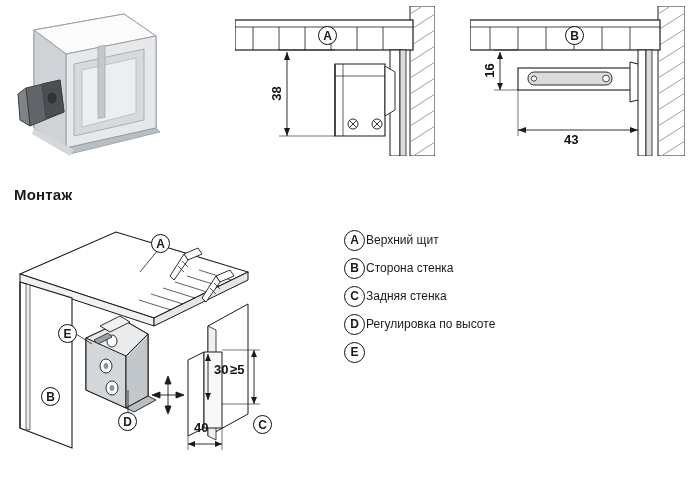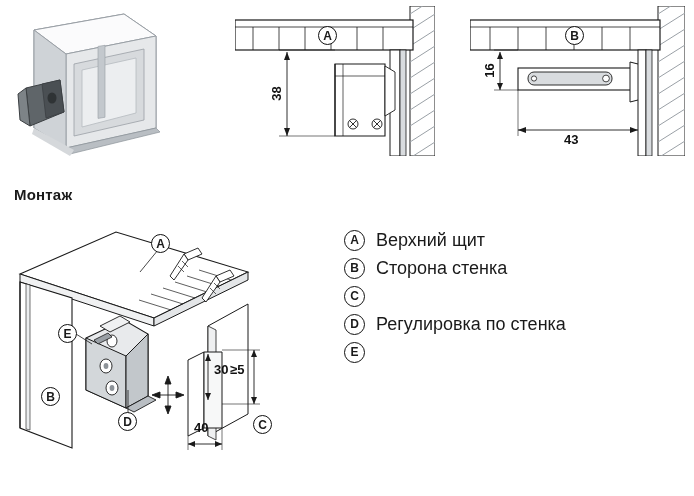--- a/index.html
+++ b/index.html
@@ -48,22 +48,22 @@
     display: flex;
     align-items: center;
     justify-content: center;
     font-size: 12px;
     font-weight: bold;
     line-height: 1;
     flex: none;
     background: #fff;
   }
   .legend-label {
-    margin-left: 11px;
-    font-size: 18px;
+    margin-left: 1px;
+    font-size: 12px;
     white-space: nowrap;
   }
 
   
   .callout {
     width: 19px;
     height: 19px;
     border: 1.5px solid #111;
     border-radius: 50%;
     display: flex;
@@ -345,23 +345,24 @@
     <div class="legend-row">
       <div class="circ">A</div>
       <div class="legend-label">Верхний щит</div>
     </div>
     <div class="legend-row">
       <div class="circ">B</div>
       <div class="legend-label">Сторона стенка</div>
     </div>
     <div class="legend-row">
       <div class="circ">C</div>
+      <div class="legend-label">Задняя стенка</div>
     </div>
     <div class="legend-row">
       <div class="circ">D</div>
-      <div class="legend-label">Регулировка по стенка</div>
+      <div class="legend-label">Регулировка по высоте</div>
     </div>
     <div class="legend-row">
       <div class="circ">E</div>
     </div>
   </div>
 
 </div>
 
 </body></html>

